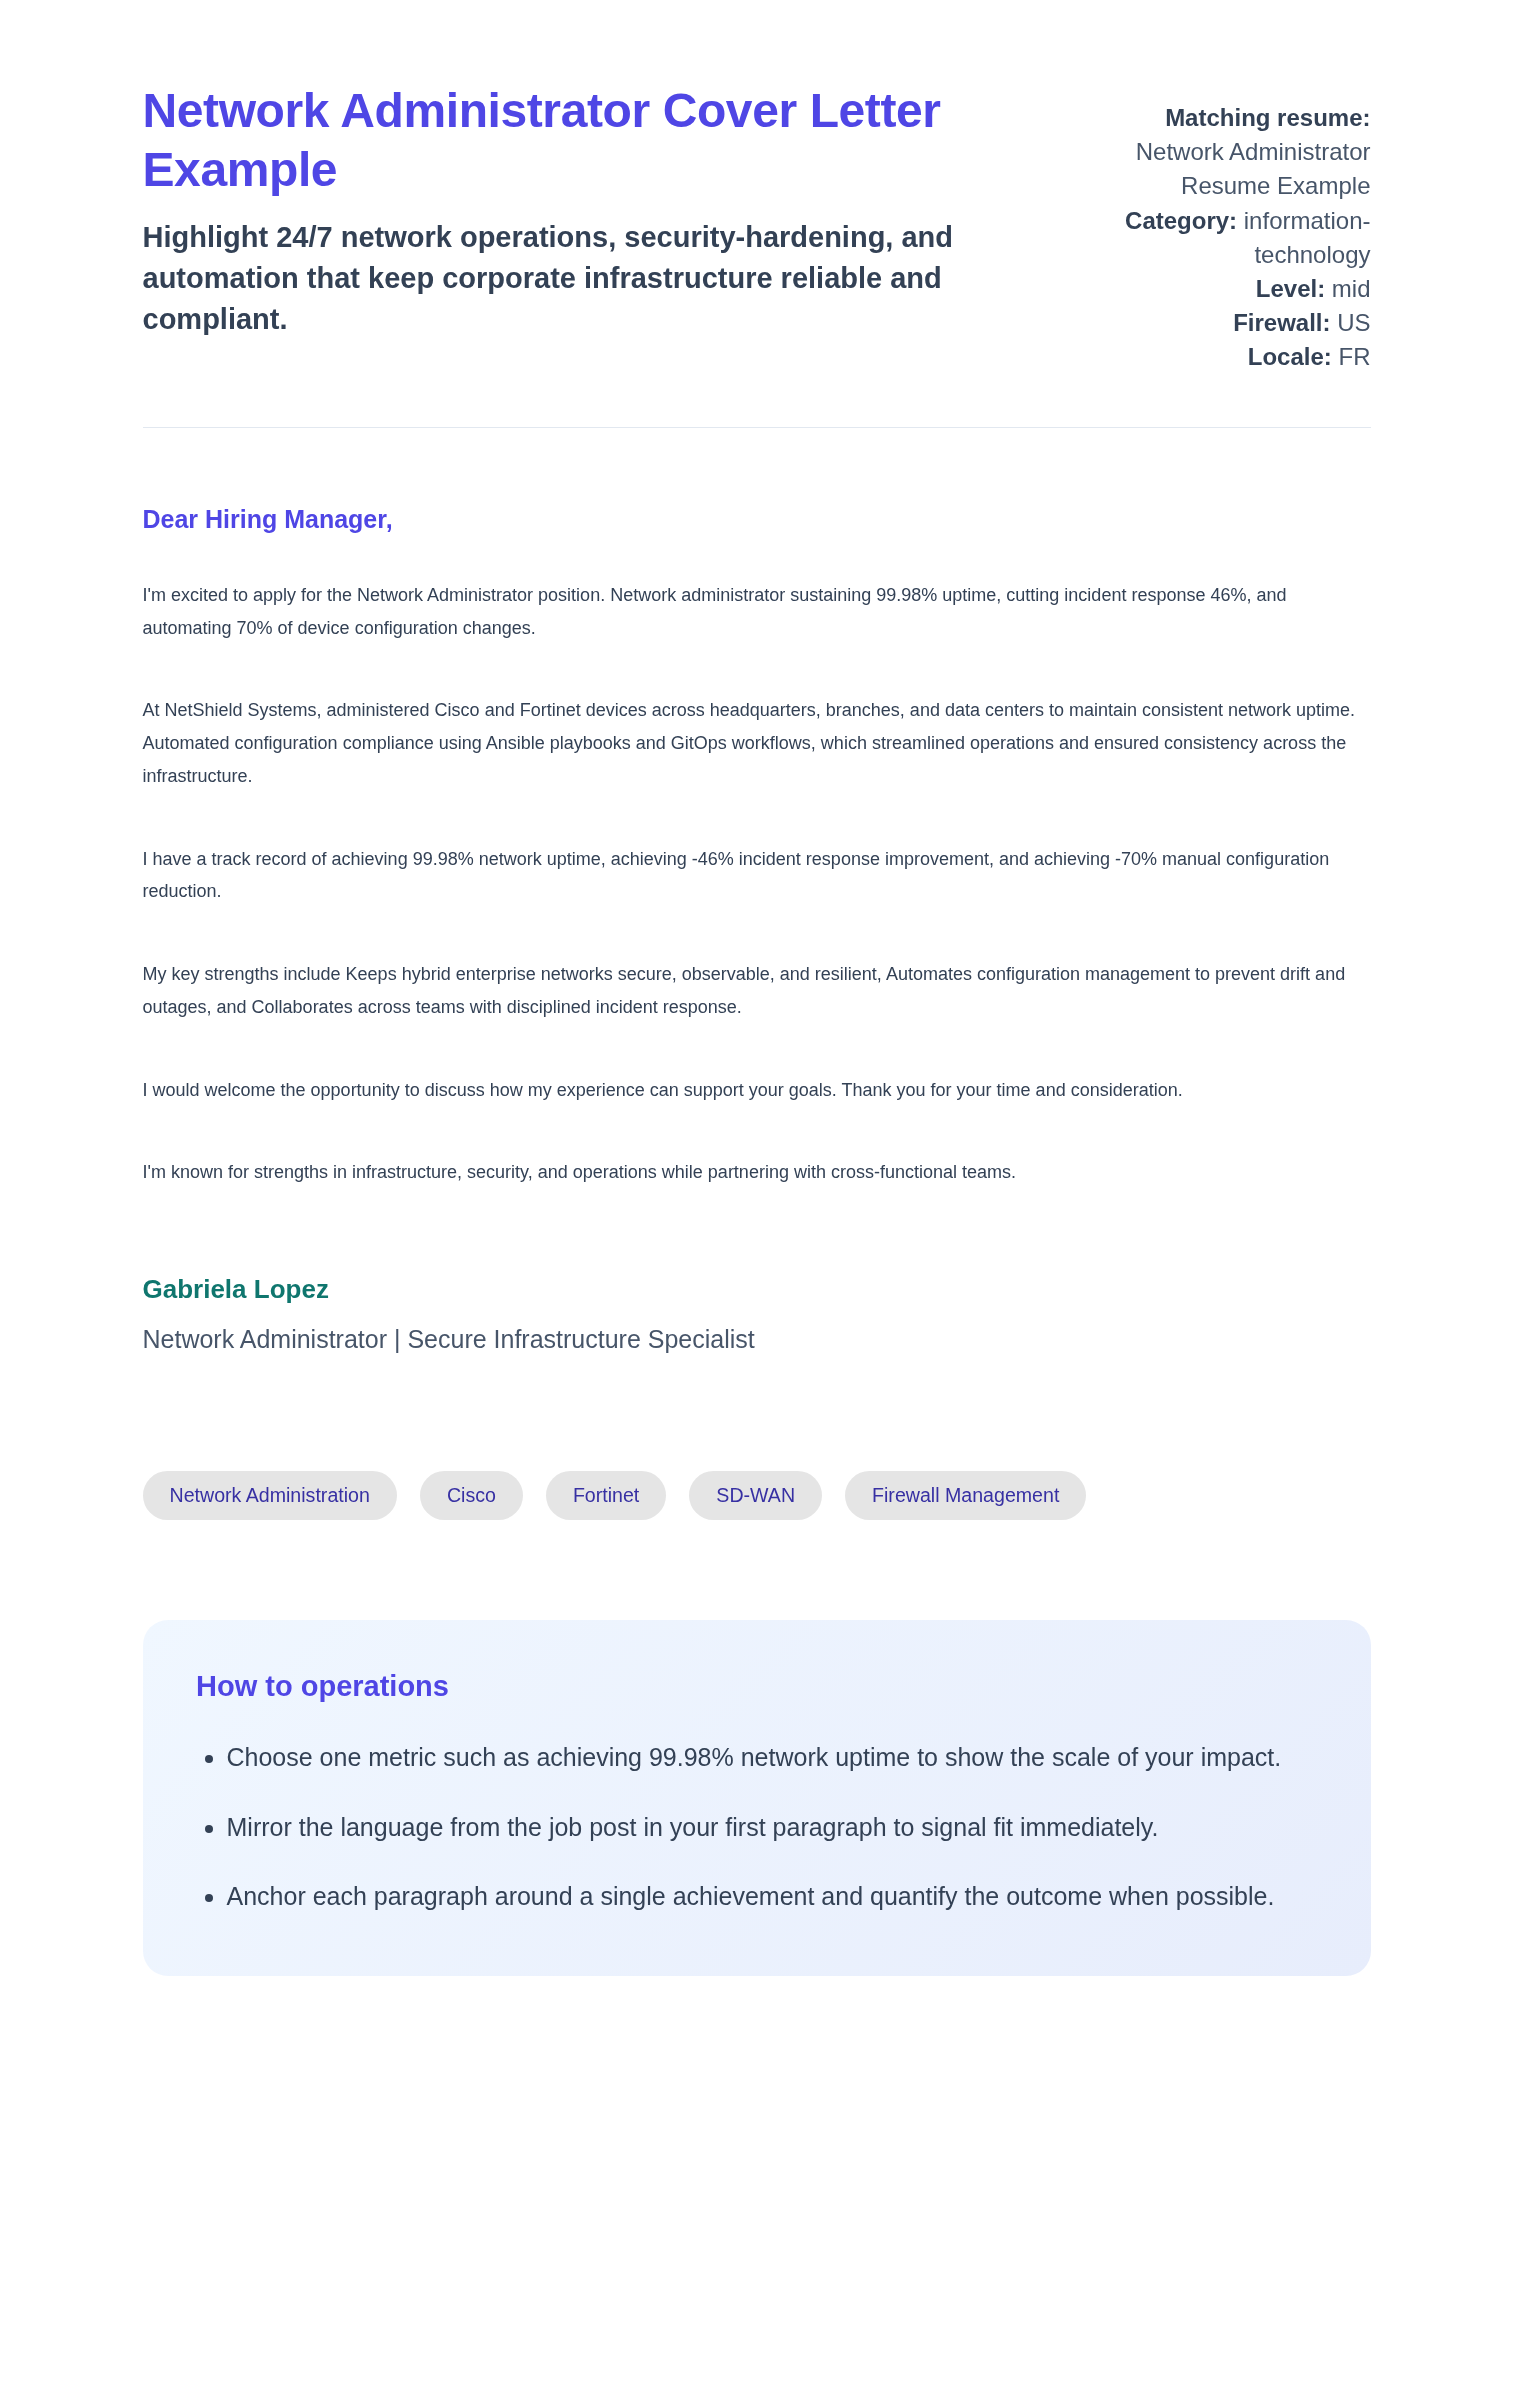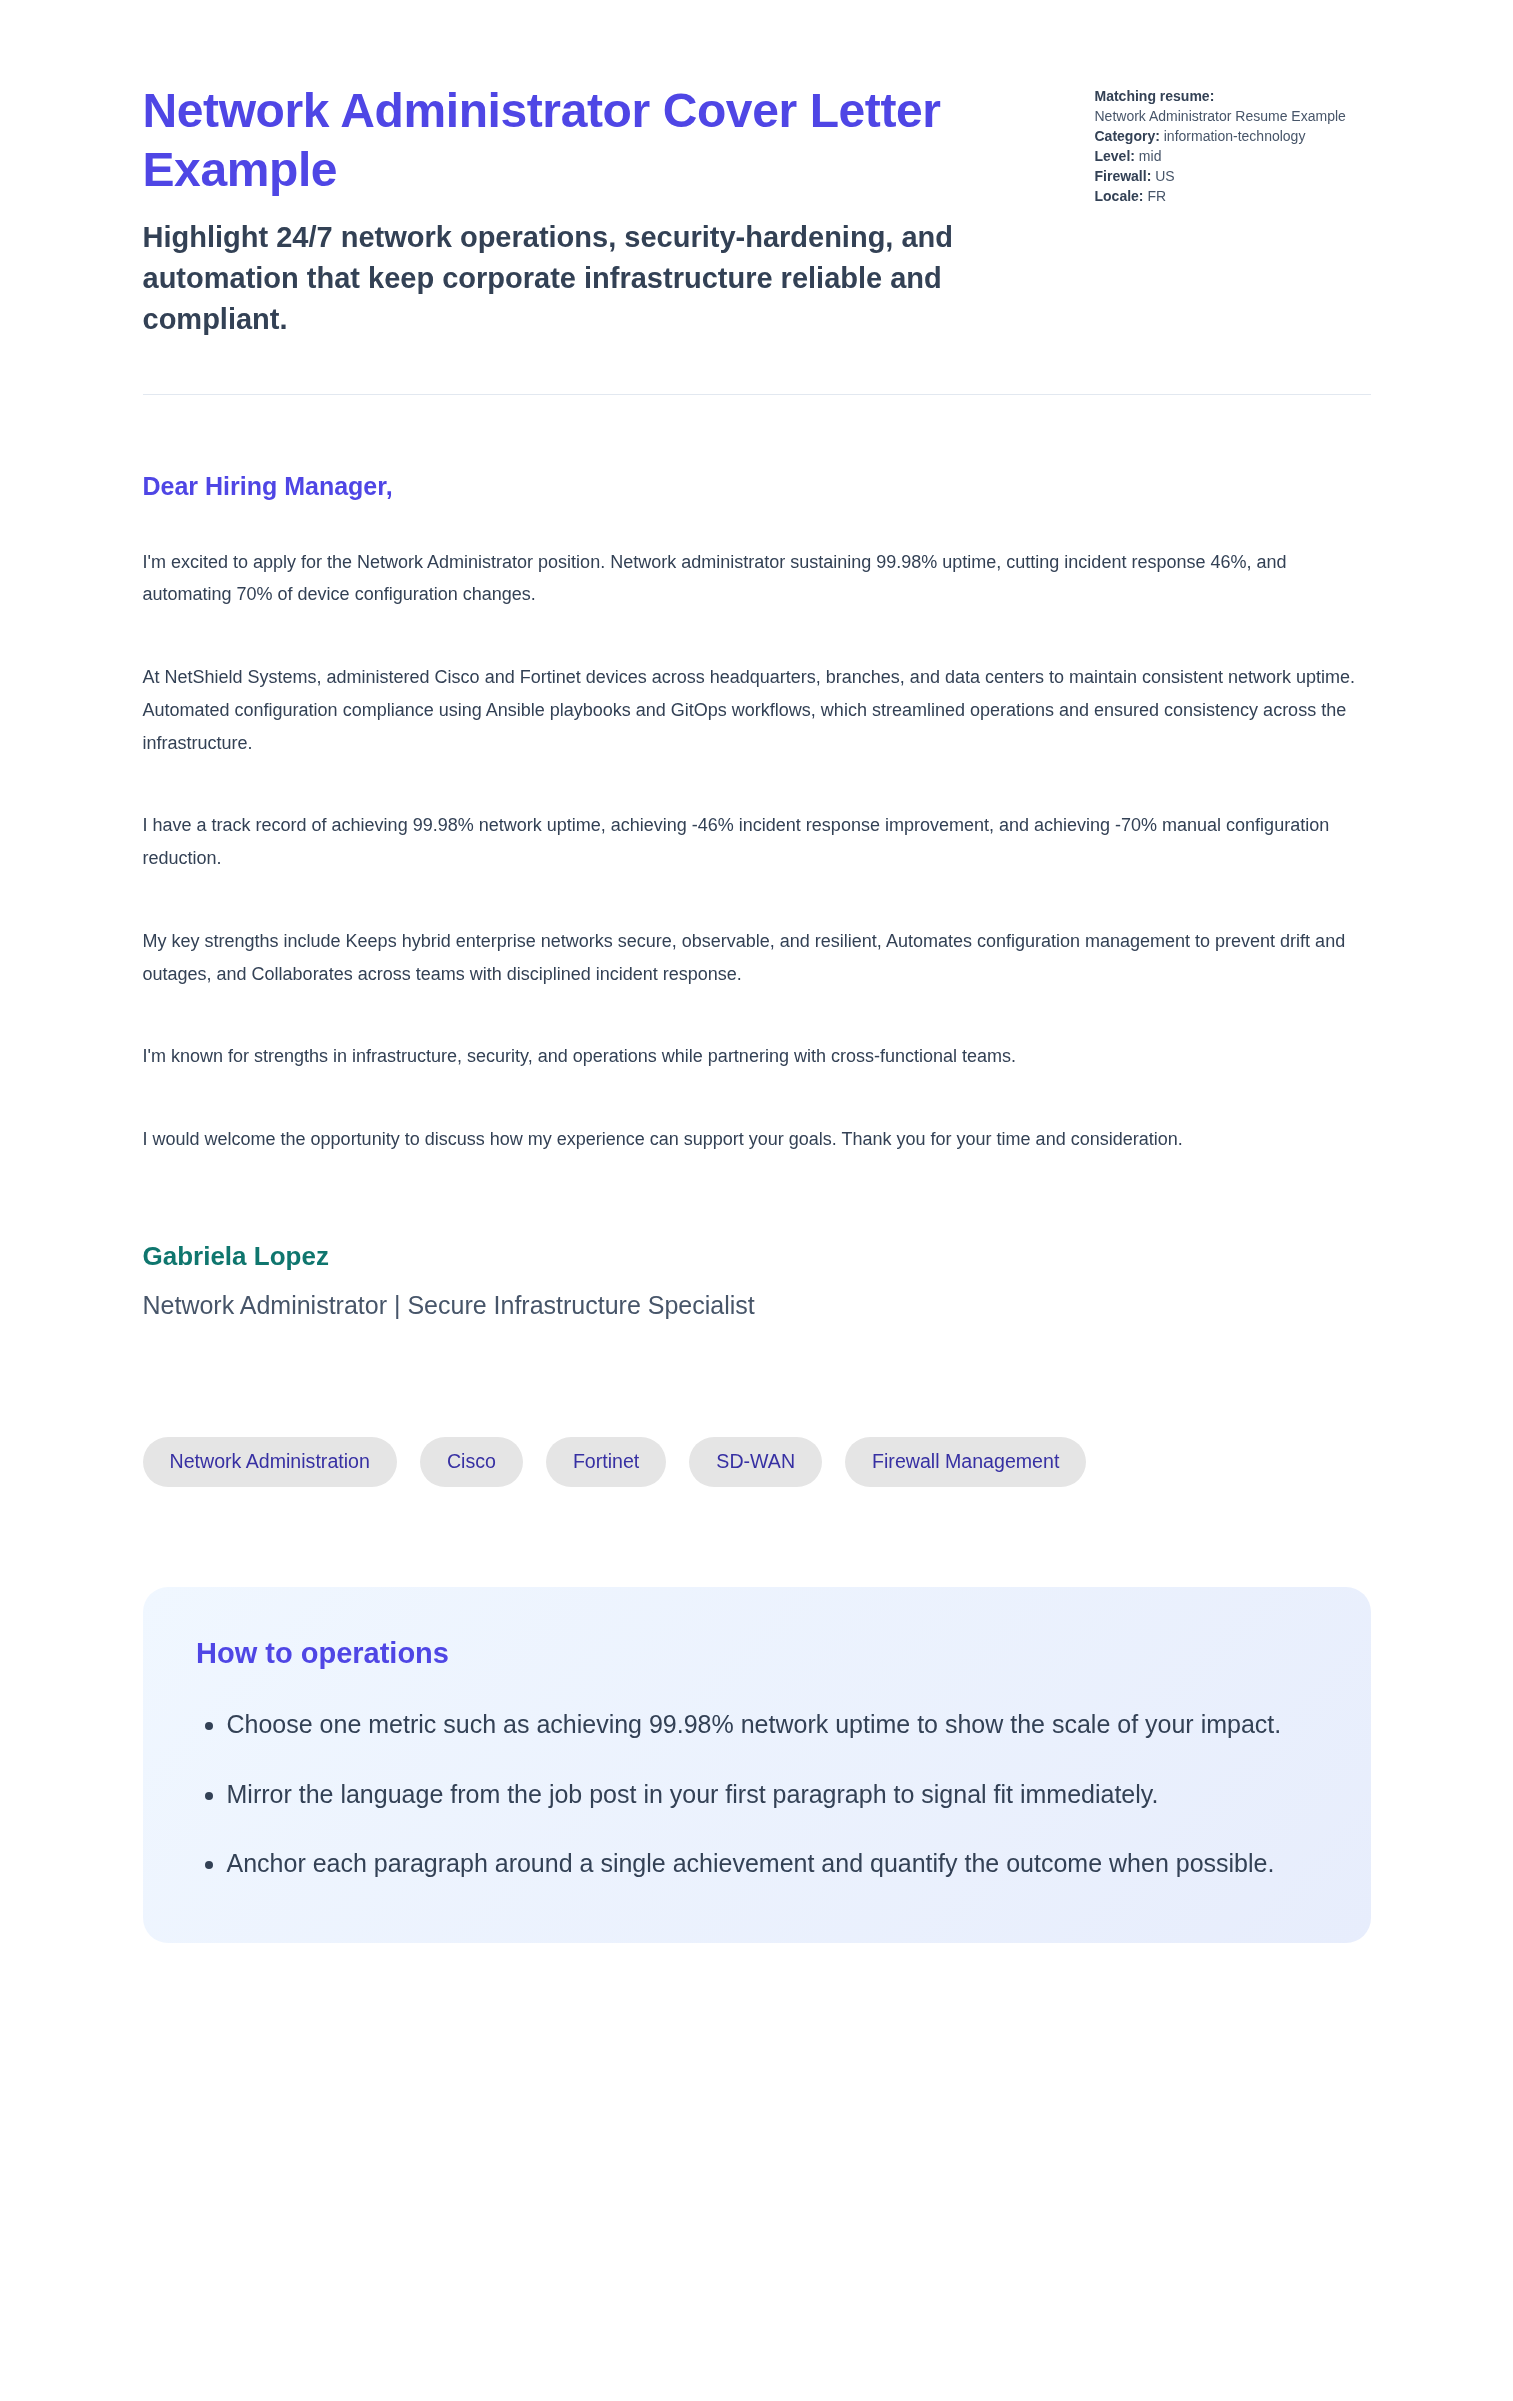--- a/index.html
+++ b/index.html
@@ -45,24 +45,26 @@
     font-size: 29px;
     line-height: 1.42;
     font-weight: 700;
     color: #334155;
     max-width: 854px;
   }
 
   .meta {
     flex: 0 0 auto;
     width: 276px;
-    font-size: 14px;
+    text-align: right;
+    font-size: 24px;
     line-height: 1.42;
     color: #475569;
     padding-top: 5.3px;
+    margin-top: 14px;
   }
 
   .meta-row strong {
     color: #334155;
     font-weight: 700;
   }
 
   .meta-row.stack strong { display: block; }
 
   .divider {
@@ -191,22 +193,22 @@
 
   <hr class="divider">
 
   <section class="letter">
     <p class="salutation">Dear Hiring Manager,</p>
 
     <p class="body-paragraph">I'm excited to apply for the Network Administrator position. Network administrator sustaining 99.98% uptime, cutting incident response 46%, and automating 70% of device configuration changes.</p>
     <p class="body-paragraph">At NetShield Systems, administered Cisco and Fortinet devices across headquarters, branches, and data centers to maintain consistent network uptime. Automated configuration compliance using Ansible playbooks and GitOps workflows, which streamlined operations and ensured consistency across the infrastructure.</p>
     <p class="body-paragraph">I have a track record of achieving 99.98% network uptime, achieving -46% incident response improvement, and achieving -70% manual configuration reduction.</p>
     <p class="body-paragraph">My key strengths include Keeps hybrid enterprise networks secure, observable, and resilient, Automates configuration management to prevent drift and outages, and Collaborates across teams with disciplined incident response.</p>
+    <p class="body-paragraph">I would welcome the opportunity to discuss how my experience can support your goals. Thank you for your time and consideration.</p>
     <p class="body-paragraph">I'm known for strengths in infrastructure, security, and operations while partnering with cross-functional teams.</p>
-    <p class="body-paragraph">I would welcome the opportunity to discuss how my experience can support your goals. Thank you for your time and consideration.</p>
 
     <div class="signature">
       <p class="signature-name">Gabriela Lopez</p>
       <p class="signature-title">Network Administrator | Secure Infrastructure Specialist</p>
     </div>
   </section>
 
   <ul class="tag-list">
     <li class="tag">Network Administration</li>
     <li class="tag">Cisco</li>

